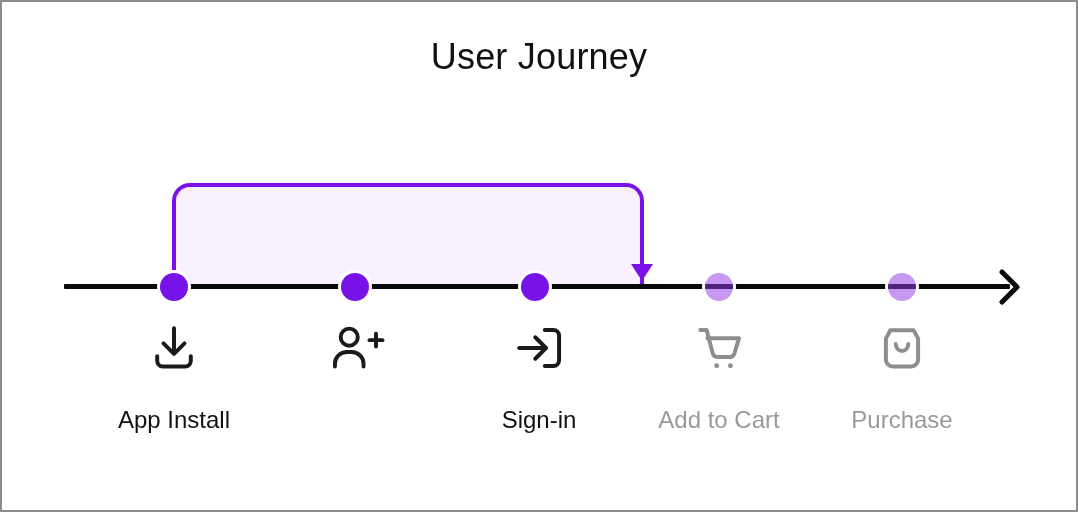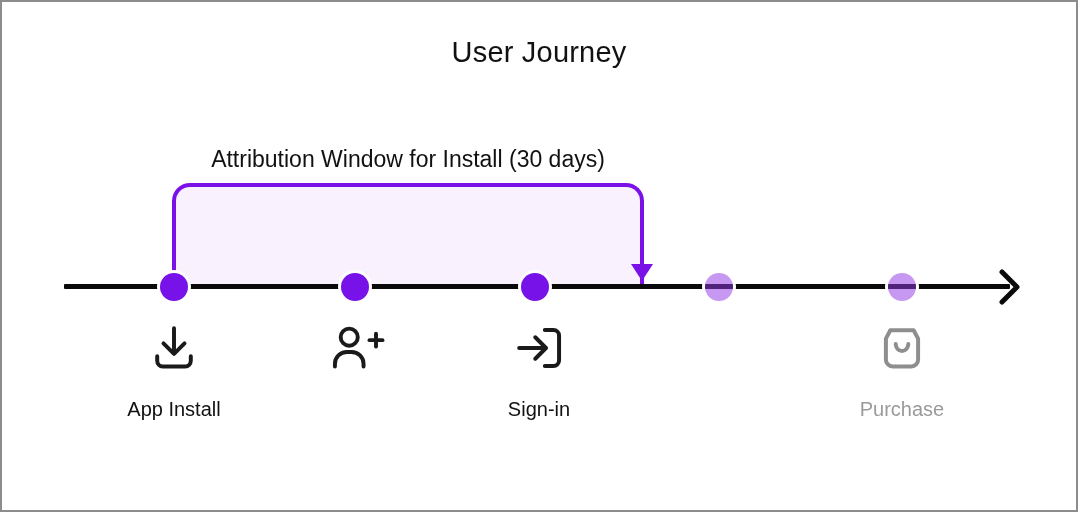--- a/index.html
+++ b/index.html
@@ -2,21 +2,21 @@
 <html><head>
 <meta charset="utf-8">
 <style>
   html,body{margin:0;padding:0;background:#fff;font-family:"Liberation Sans",sans-serif;}
   .canvas{
     position:relative;width:1078px;height:512px;box-sizing:border-box;
     background:#ffffff;border:2px solid #8c8c8c;overflow:hidden;
   }
   .title{
     position:absolute;left:0;top:34px;width:100%;text-align:center;
-    font-size:29px;font-weight:500;color:#111;letter-spacing:.2px;
+    font-size:36px;font-weight:500;color:#111;letter-spacing:.2px;
   }
   .attr-label{
     position:absolute;left:172px;top:144px;width:468px;text-align:center;
     font-size:23px;color:#111;
   }
   .attr-window{
     position:absolute;left:170px;top:181px;width:472px;height:102px;box-sizing:border-box;
     background:#f9f1fe;border:4px solid #7a12e8;border-bottom:none;
     border-radius:18px 18px 0 0;z-index:1;
   }
@@ -35,32 +35,31 @@
     box-shadow:0 0 0 3px #ffffff;z-index:3;
   }
   .dot.active{background:#7712e8;}
   .dot.inactive{background:rgba(146,58,229,0.52);}
   .event{
     position:absolute;top:318px;width:170px;text-align:center;z-index:3;
   }
   .event .icon{display:block;margin:0 auto;}
   .event.active{color:#1a1a1a;}
   .event.inactive{color:#8e8e8e;}
-  .event-label{margin-top:22px;font-size:20px;}
+  .event-label{margin-top:30px;font-size:24px;}
   .event.active .event-label{color:#111;}
   .event.inactive .event-label{color:#9a9a9a;}
 </style>
 </head>
 <body>
 
 <div class="canvas">
 
   <div class="title">User Journey</div>
 
-  <div class="attr-label">Attribution Window for Install (30 days)</div>
 
   <div class="attr-window"></div>
   <div class="attr-arrowhead"></div>
 
   <div class="timeline-line"></div>
   <svg class="timeline-arrow" width="30" height="40" viewBox="0 0 30 40" fill="none">
     <path d="M5 5 L20 20 L5 35" stroke="#0a0a0a" stroke-width="5" stroke-linecap="round" stroke-linejoin="round"></path>
   </svg>
 
   <div class="dot active" style="left:158px"></div>
@@ -89,20 +88,28 @@
 
   <div class="event active" style="left:452px">
     <svg class="icon" width="56" height="56" viewBox="0 0 24 24" fill="none" stroke="currentColor" stroke-width="1.7" stroke-linecap="round" stroke-linejoin="round">
       <path d="M14.5 4.3h3.7a2.4 2.4 0 0 1 2.4 2.4v10.6a2.4 2.4 0 0 1-2.4 2.4h-3.7"></path>
       <path d="M3.5 12h11.3"></path>
       <path d="M10.4 7.4L15 12l-4.6 4.6"></path>
     </svg>
     <div class="event-label">Sign-in</div>
   </div>
 
+  <div class="event inactive" style="left:632px">
+    <svg class="icon" width="56" height="56" viewBox="0 0 24 24" fill="none" stroke="currentColor" stroke-width="1.7" stroke-linecap="round" stroke-linejoin="round">
+      <path d="M4 4.3h2.7l2.6 10a2.1 2.1 0 0 0 2 1.6h5.3a2.1 2.1 0 0 0 2-1.55L20.6 7.8H7"></path>
+      <circle cx="11" cy="19.6" r="1.05" fill="currentColor" stroke="none"></circle>
+      <circle cx="16.9" cy="19.6" r="1.05" fill="currentColor" stroke="none"></circle>
+    </svg>
+    <div class="event-label">Add to Cart</div>
+  </div>
 
   <div class="event inactive" style="left:815px">
     <svg class="icon" width="56" height="56" viewBox="0 0 24 24" fill="none" stroke="currentColor" stroke-width="1.7" stroke-linecap="round" stroke-linejoin="round">
       <path d="M7 4.4h10l1.9 3.6V17a2.9 2.9 0 0 1-2.9 2.9H8A2.9 2.9 0 0 1 5.1 17V8l1.9-3.6z"></path>
       <path d="M9.3 10.3a2.7 3 0 0 0 5.4 0"></path>
     </svg>
     <div class="event-label">Purchase</div>
   </div>
 
 </div>

